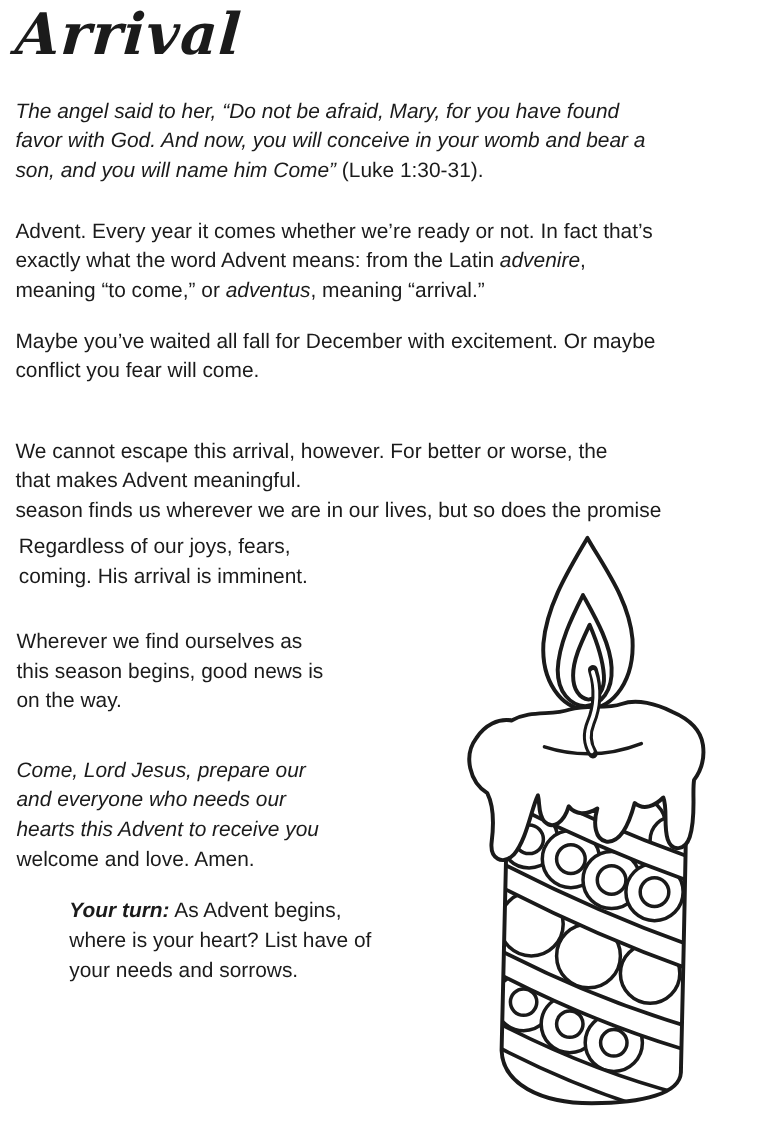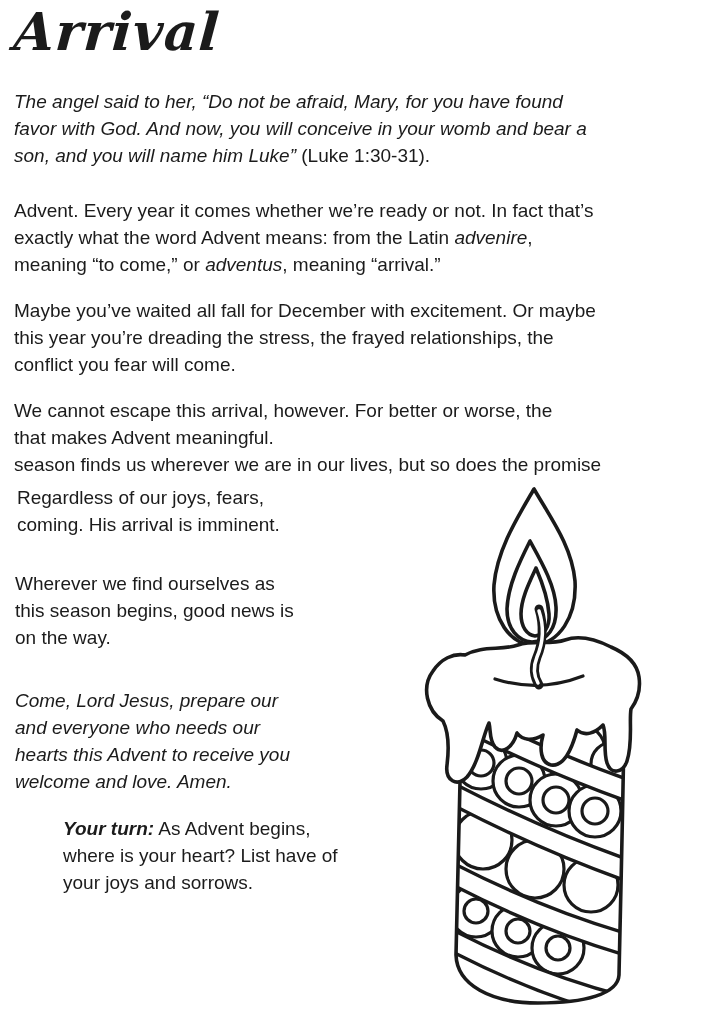--- a/index.html
+++ b/index.html
@@ -36,56 +36,55 @@
   .candle-wrap svg{display:block;width:100%;height:100%;}
 </style>
 </head>
 <body>
 
 <div class="page-title">Arrival</div>
 
 <div class="para p0">
     <div class="line"><span style="font-style: italic;">The angel said to her, “Do not be afraid, Mary, for you have found</span></div>
     <div class="line"><span style="font-style: italic;">favor with God. And now, you will conceive in your womb and bear a</span></div>
-    <div class="line"><span style="font-style: italic;">son, and you will name him Luke”</span><span> (Luke 1:30-31).</span></div>
+    <div class="line"><span style="font-style: italic;">son, and you will name him Come”</span><span> (Luke 1:30-31).</span></div>
   </div>
 <div class="para p1">
     <div class="line"><span>Advent. Every year it comes whether we’re ready or not. In fact that’s</span></div>
     <div class="line"><span>exactly what the word Advent means: from the Latin </span><span style="font-style: italic;">advenire</span><span>,</span></div>
     <div class="line"><span>meaning “to come,” or </span><span style="font-style: italic;">adventus</span><span>, meaning “arrival.”</span></div>
   </div>
 <div class="para p2">
     <div class="line"><span>Maybe you’ve waited all fall for December with excitement. Or maybe</span></div>
-    <div class="line"><span>this year you’re dreading the stress, the frayed relationships, the</span></div>
     <div class="line"><span>conflict you fear will come.</span></div>
   </div>
 <div class="para p3">
     <div class="line"><span>We cannot escape this arrival, however. For better or worse, the</span></div>
     <div class="line"><span>that makes Advent meaningful.</span></div>
     <div class="line"><span>season finds us wherever we are in our lives, but so does the promise</span></div>
   </div>
 <div class="para p4">
     <div class="line"><span>Regardless of our joys, fears,</span></div>
     <div class="line"><span>coming. His arrival is imminent.</span></div>
   </div>
 <div class="para p5">
     <div class="line"><span>Wherever we find ourselves as</span></div>
     <div class="line"><span>this season begins, good news is</span></div>
     <div class="line"><span>on the way.</span></div>
   </div>
 <div class="para p6">
     <div class="line"><span style="font-style: italic;">Come, Lord Jesus, prepare our</span></div>
     <div class="line"><span style="font-style: italic;">and everyone who needs our</span></div>
     <div class="line"><span style="font-style: italic;">hearts this Advent to receive you</span></div>
-    <div class="line"><span style="font-style: italic;">welcome and love. Amen.</span></div>
+    <div class="line"><span style="">welcome and love. Amen.</span></div>
   </div>
 <div class="para p7">
     <div class="line"><span style="font-style: italic; font-weight: bold;">Your turn:</span><span> As Advent begins,</span></div>
     <div class="line"><span>where is your heart? List have of</span></div>
-    <div class="line"><span>your joys and sorrows.</span></div>
+    <div class="line"><span>your needs and sorrows.</span></div>
   </div>
 
 <div class="candle-wrap">
 <svg viewBox="0 0 292 550" xmlns="http://www.w3.org/2000/svg">
   <defs>
     <clipPath id="bodyClip">
       <path d="M 50,180 C 47,290 44,400 43,482 C 44,512 78,530 125,530 C 172,530 205,521 206,502 C 208,410 211,292 212,185 Z"></path>
     </clipPath>
   </defs>
 

